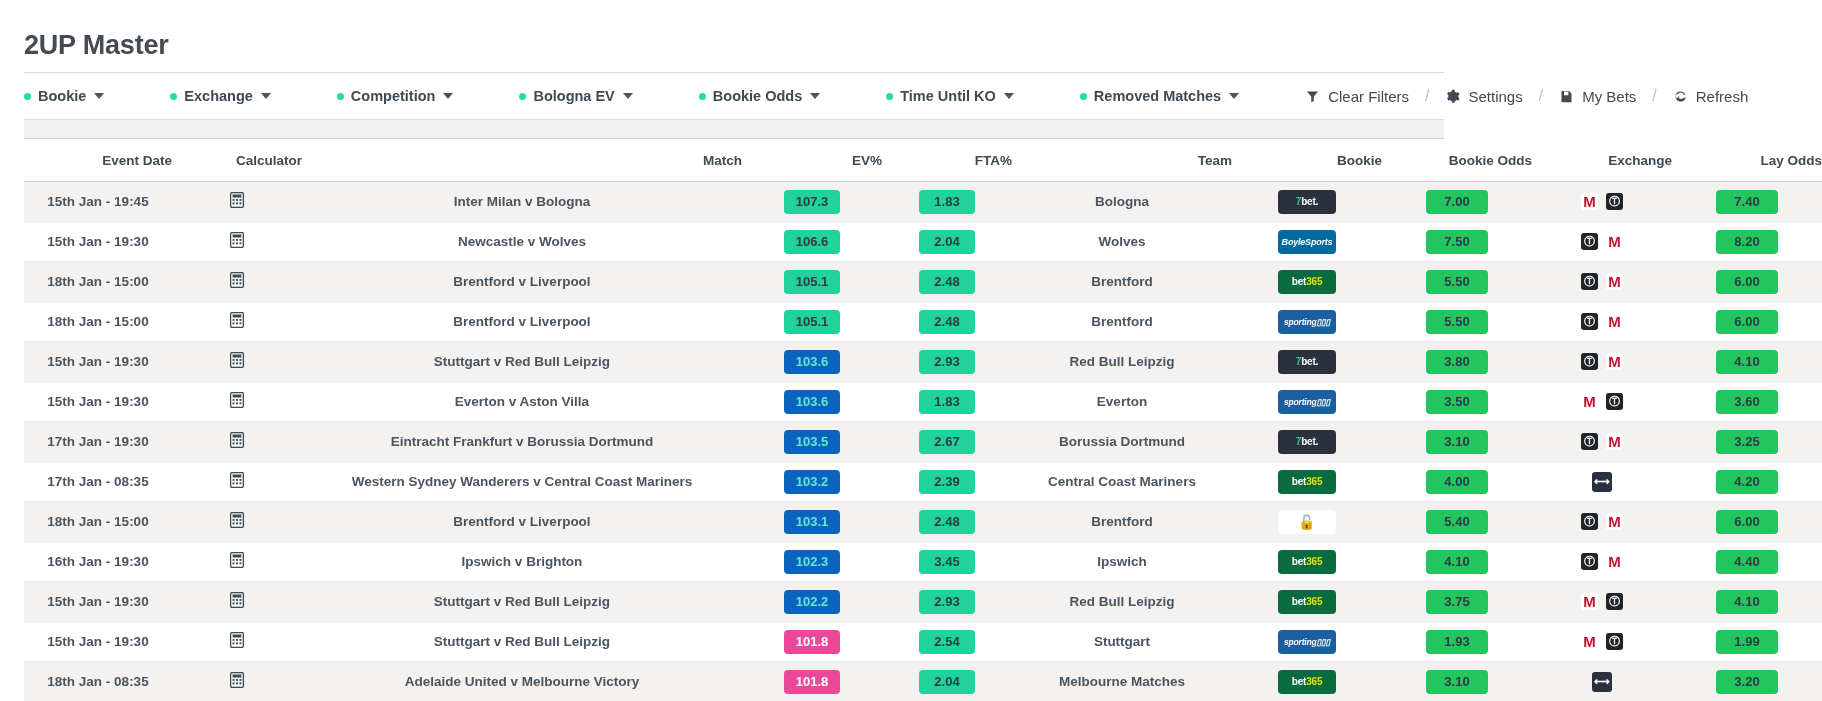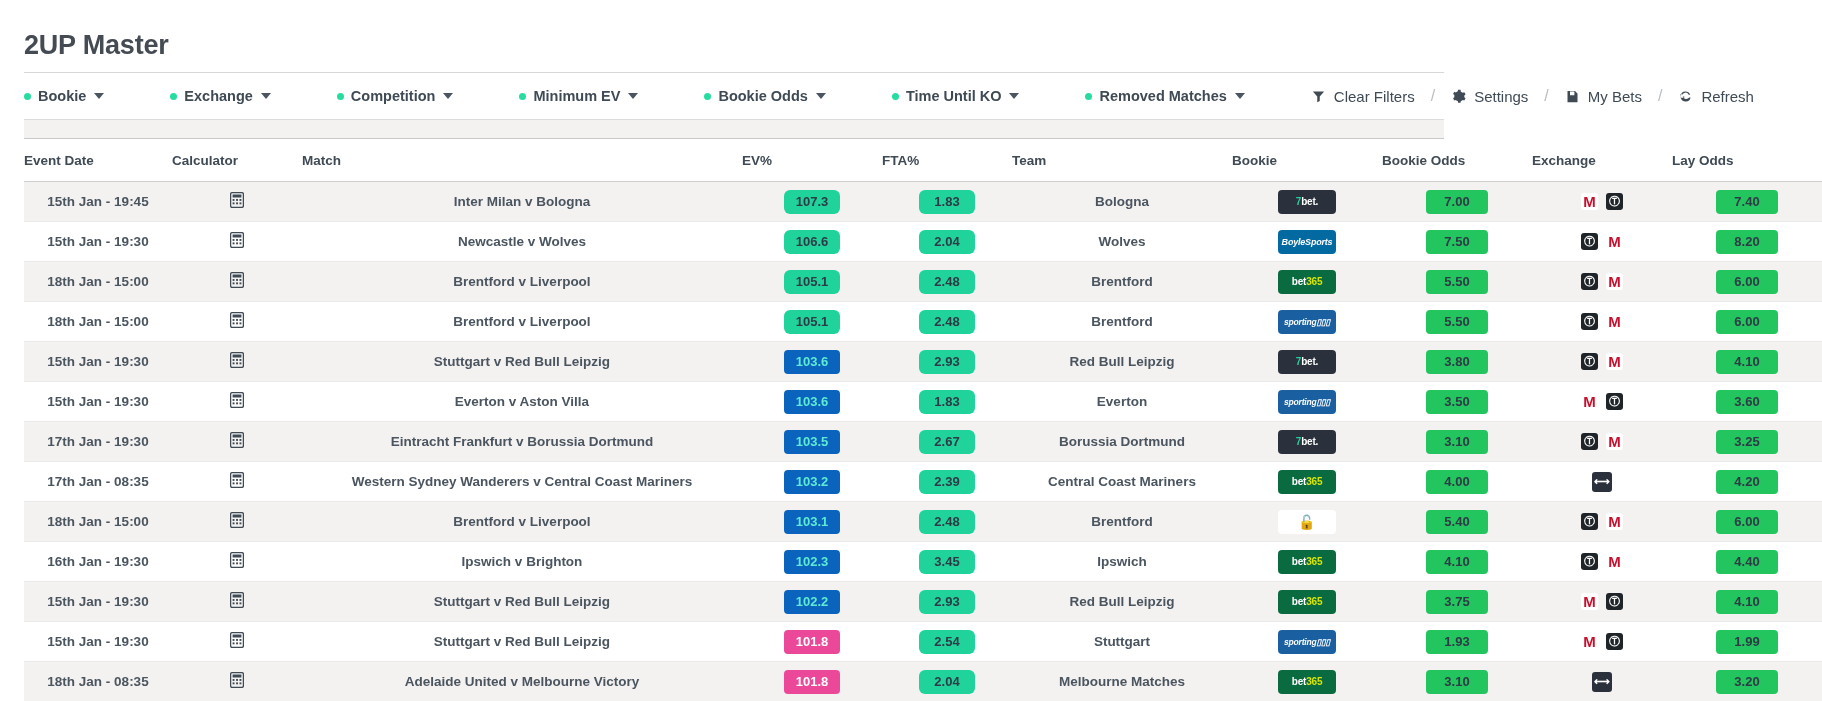--- a/index.html
+++ b/index.html
@@ -87,21 +87,21 @@
     background: #f4f2f0;
     border-top: 1px solid #dcdcdc;
     border-bottom: 1px solid #c9c9c9;
   }
   table { width: 100%; border-collapse: collapse; table-layout: fixed; }
   thead th {
     font-size: 13.5px;
     font-weight: bold;
     color: #3f4a55;
     padding: 14px 0 13px 0;
-    text-align: left;
+    text-align: right;
     border-bottom: 1px solid #cfcfcf;
     background: #ffffff;
   }
   tbody td {
     font-size: 13.5px;
     font-weight: bold;
     color: #4a5560;
     text-align: center;
     height: 40px;
     padding: 0;
@@ -125,21 +125,21 @@
   
   .badge {
     display: inline-block;
     min-width: 56px;
     padding: 5px 12px 5px 12px;
     border-radius: 4px;
     font-size: 13px;
     font-weight: bold;
     line-height: 14px;
   }
-  .badge.green  { background: #1fd39b; color: #2e3b46; border-radius: 6px; }
+  .badge.green  { background: #1fd39b; color: #2e3b46; }
   .badge.blue   { background: #0a64bd; color: #5eead4; }
   .badge.orange { background: #ec4899; color: #ffffff; }
   .badge.odds   { background: #22c55e; color: #2e3b46; min-width: 62px; }
 
   
   .calc-icon { display: inline-block; cursor: pointer; line-height: 0; }
 
   
   .logo {
     display: inline-flex;
@@ -204,21 +204,21 @@
           <span>Exchange</span>
           <span class="caret"></span>
         </div>
         <div class="filter">
           <span class="dot"></span>
           <span>Competition</span>
           <span class="caret"></span>
         </div>
         <div class="filter">
           <span class="dot"></span>
-          <span>Minimum EV</span>
+          <span>Bologna EV</span>
           <span class="caret"></span>
         </div>
         <div class="filter">
           <span class="dot"></span>
           <span>Bookie Odds</span>
           <span class="caret"></span>
         </div>
         <div class="filter">
           <span class="dot"></span>
           <span>Time Until KO</span>

